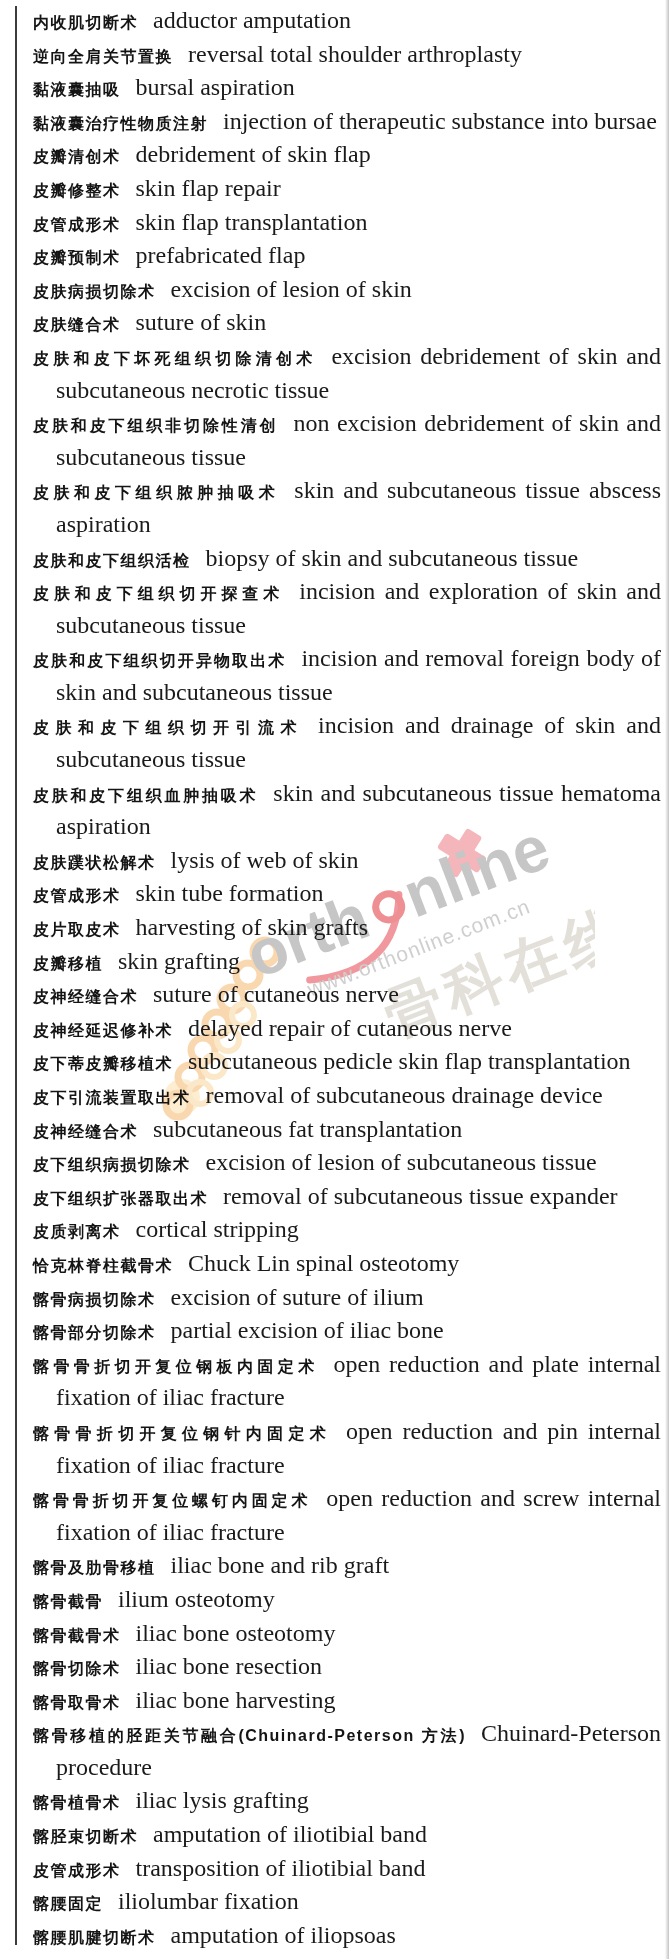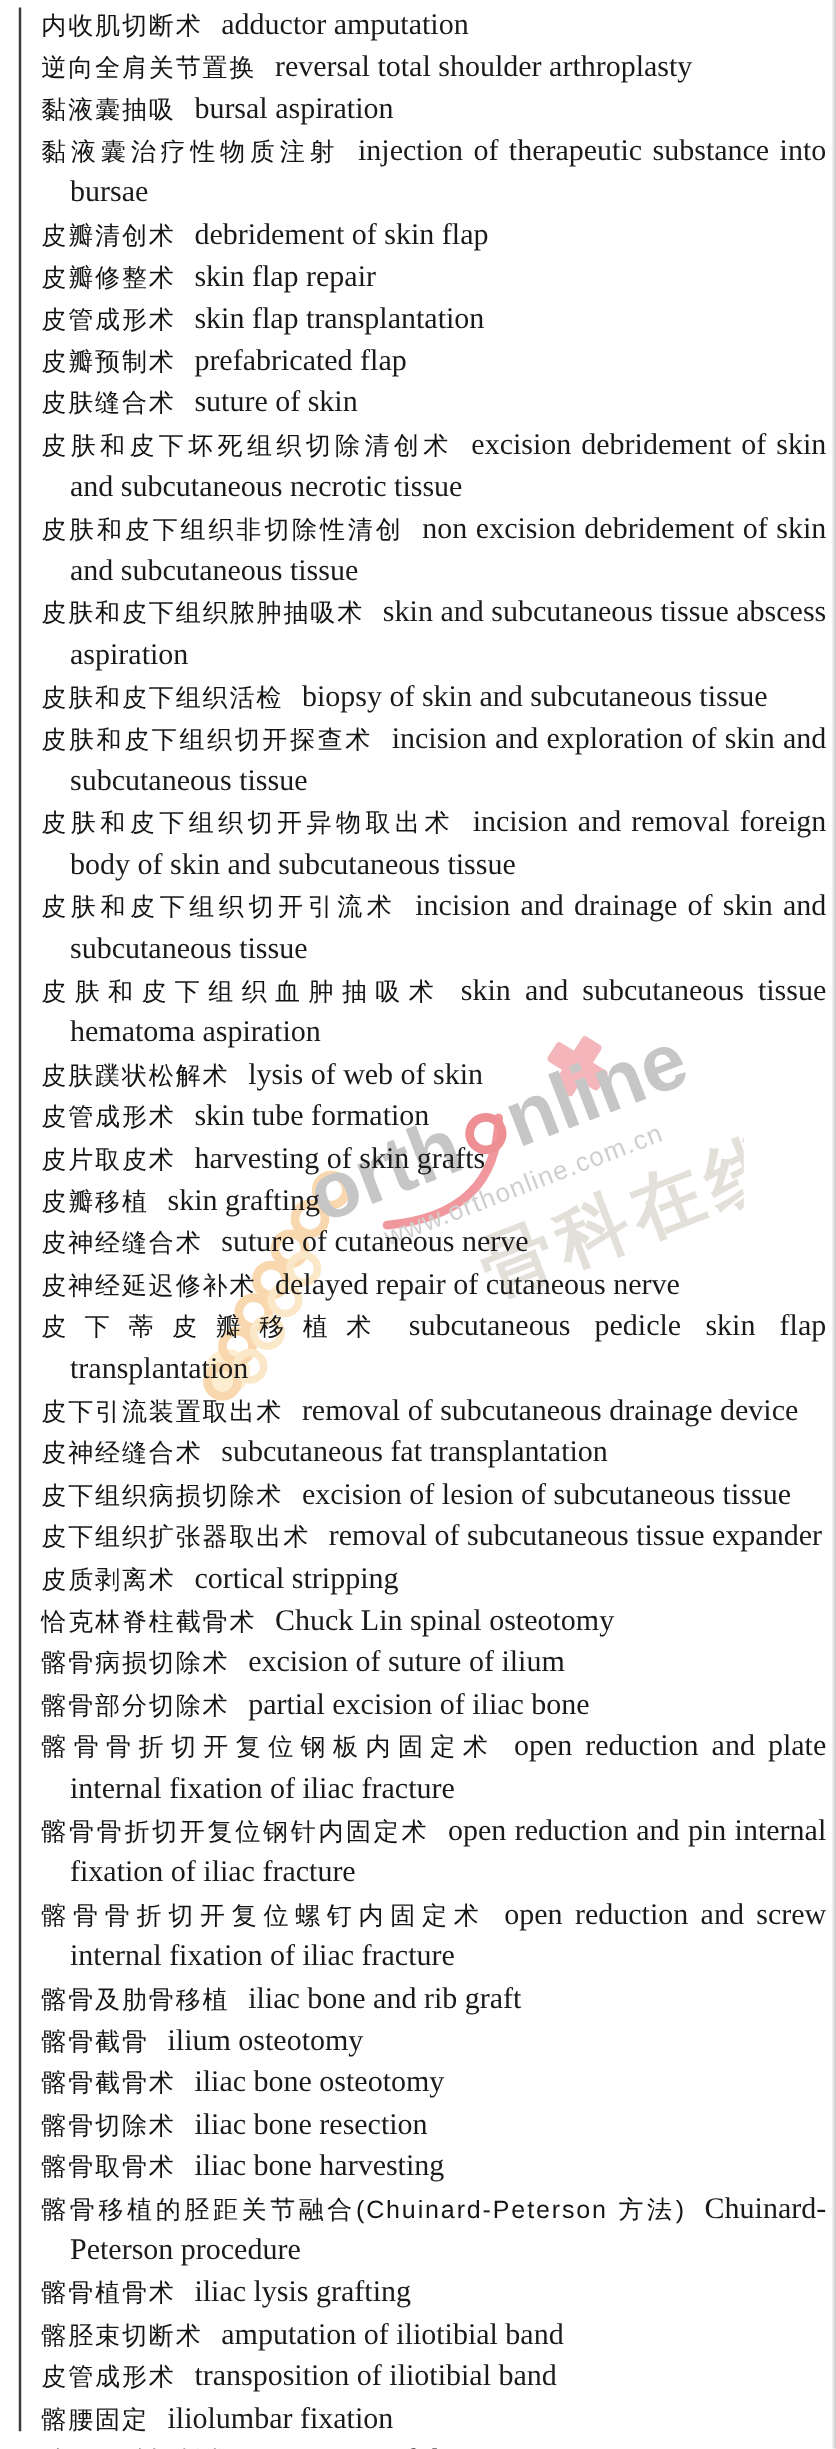--- a/index.html
+++ b/index.html
@@ -17,21 +17,21 @@
     padding:5px 8px 0 33px;
     line-height:30.6px;
     color:#141414;
   }
   .entry{
     text-align:justify;
     padding-left:23px;text-indent:-23px; 
   }
   .zh{
     font-family:"Liberation Sans",sans-serif;
-    font-weight:400;font-size:20px;letter-spacing:1.5px;
+    font-weight:700;font-size:16px;letter-spacing:1.5px;
     margin-right:15px;
   }
   .en{
     font-family:"Liberation Serif",serif;
     font-weight:400;font-size:24px;color:#1a1a1a;
   }
   
   .watermark{position:absolute;left:120px;top:805px;width:475px;height:335px;z-index:0;pointer-events:none;}
 </style>
 </head>
@@ -81,20 +81,21 @@
 
 <div class="content" id="entries">
     <div class="entry"><b class="zh">内收肌切断术</b><span class="en">adductor amputation</span></div>
     <div class="entry"><b class="zh">逆向全肩关节置换</b><span class="en">reversal total shoulder arthroplasty</span></div>
     <div class="entry"><b class="zh">黏液囊抽吸</b><span class="en">bursal aspiration</span></div>
     <div class="entry"><b class="zh">黏液囊治疗性物质注射</b><span class="en">injection of therapeutic substance into bursae</span></div>
     <div class="entry"><b class="zh">皮瓣清创术</b><span class="en">debridement of skin flap</span></div>
     <div class="entry"><b class="zh">皮瓣修整术</b><span class="en">skin flap repair</span></div>
     <div class="entry"><b class="zh">皮管成形术</b><span class="en">skin flap transplantation</span></div>
     <div class="entry"><b class="zh">皮瓣预制术</b><span class="en">prefabricated flap</span></div>
+    <div class="entry"><b class="zh">皮肤病损切除术</b><span class="en">excision of lesion of skin</span></div>
     <div class="entry"><b class="zh">皮肤缝合术</b><span class="en">suture of skin</span></div>
     <div class="entry"><b class="zh">皮肤和皮下坏死组织切除清创术</b><span class="en">excision debridement of skin and subcutaneous necrotic tissue</span></div>
     <div class="entry"><b class="zh">皮肤和皮下组织非切除性清创</b><span class="en">non excision debridement of skin and subcutaneous tissue</span></div>
     <div class="entry"><b class="zh">皮肤和皮下组织脓肿抽吸术</b><span class="en">skin and subcutaneous tissue abscess aspiration</span></div>
     <div class="entry"><b class="zh">皮肤和皮下组织活检</b><span class="en">biopsy of skin and subcutaneous tissue</span></div>
     <div class="entry"><b class="zh">皮肤和皮下组织切开探查术</b><span class="en">incision and exploration of skin and subcutaneous tissue</span></div>
     <div class="entry"><b class="zh">皮肤和皮下组织切开异物取出术</b><span class="en">incision and removal foreign body of skin and subcutaneous tissue</span></div>
     <div class="entry"><b class="zh">皮肤和皮下组织切开引流术</b><span class="en">incision and drainage of skin and subcutaneous tissue</span></div>
     <div class="entry"><b class="zh">皮肤和皮下组织血肿抽吸术</b><span class="en">skin and subcutaneous tissue hematoma aspiration</span></div>
     <div class="entry"><b class="zh">皮肤蹼状松解术</b><span class="en">lysis of web of skin</span></div>

